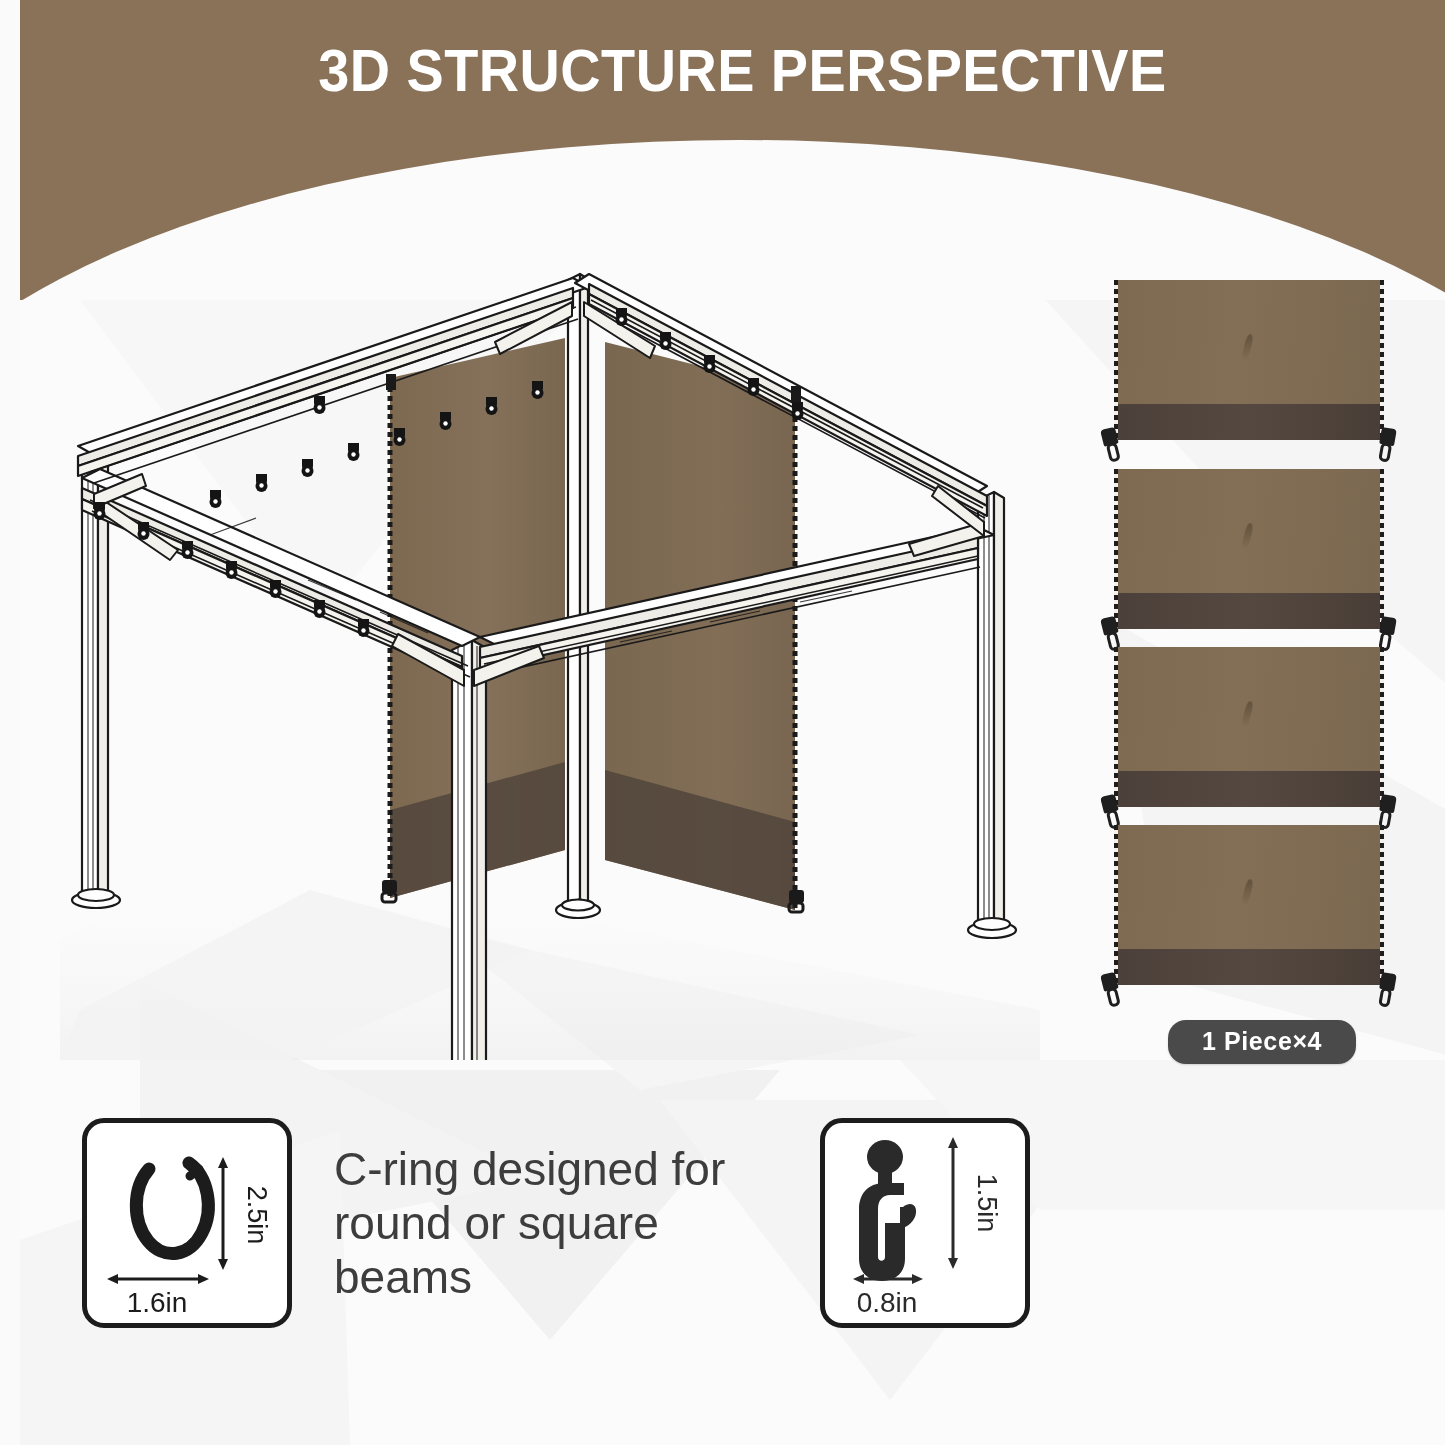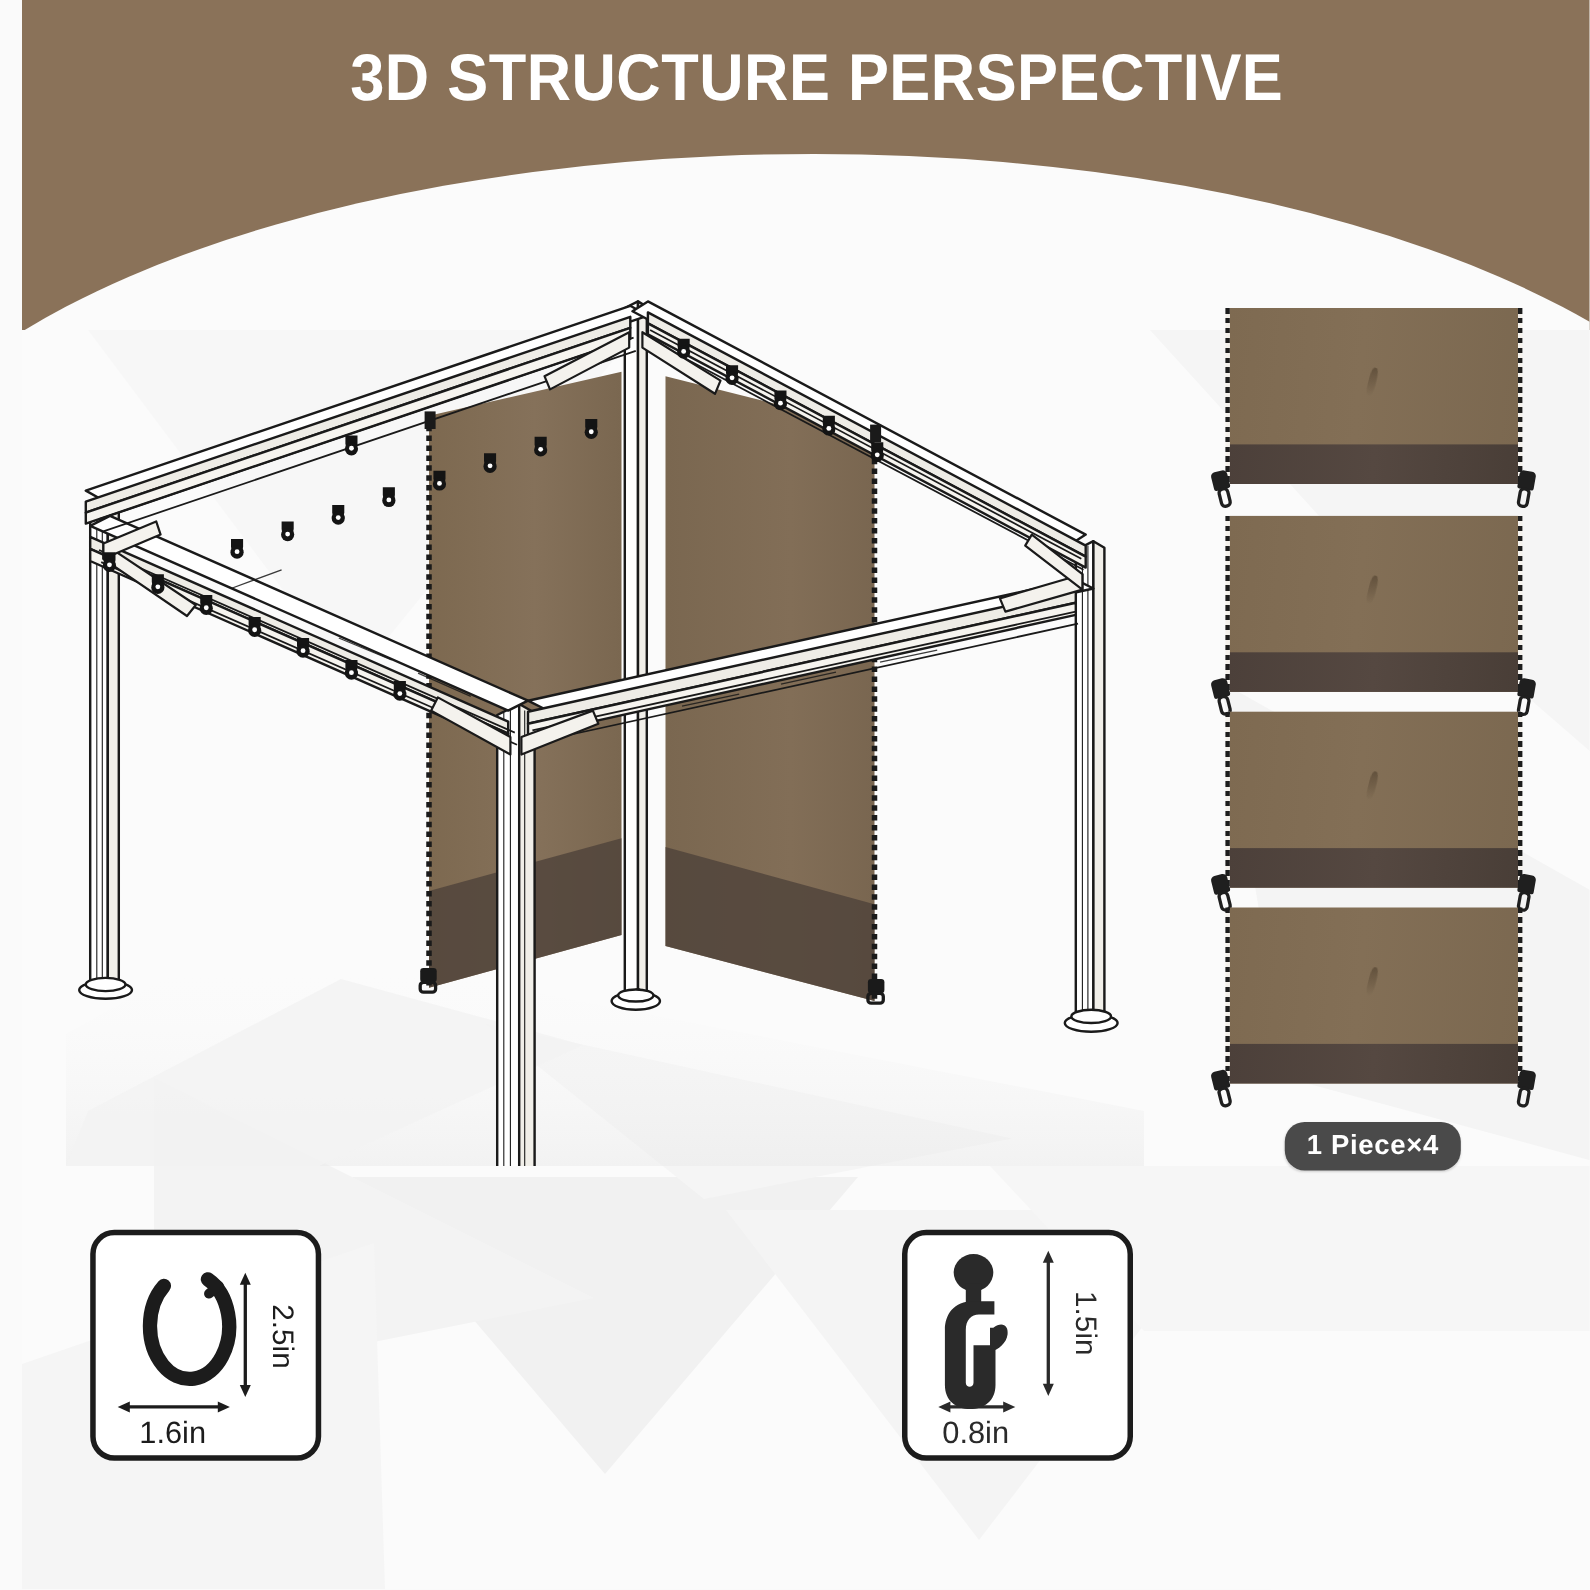--- a/index.html
+++ b/index.html
@@ -41,21 +41,21 @@
   .zip.l{left:-4px;}
   .zip.r{right:-4px;}
   .pull{position:absolute;width:15px;height:34px;}
   .pull .grip{position:absolute;left:0;top:0;width:15px;height:17px;background:#1f1f1f;border-radius:4px 4px 2px 2px;}
   .pull .loop{position:absolute;left:2px;top:15px;width:11px;height:19px;border:3px solid #1f1f1f;border-radius:5px;box-sizing:border-box;background:transparent;}
   .pull.pl{left:-14px;bottom:-22px;transform:rotate(-14deg);}
   .pull.pr{right:-14px;bottom:-22px;transform:rotate(10deg);}
 
   .piece-badge{position:absolute;left:1148px;top:1020px;
       background:#4a4a4a;color:#fff;border-radius:18px;
-      padding:7px 20px 8px;font-size:25px;font-weight:bold;letter-spacing:.6px;
+      padding:7px 34px 8px;font-size:25px;font-weight:bold;letter-spacing:.6px;
       box-shadow:0 1px 2px rgba(0,0,0,.15);}
 
   
   .feature{position:absolute;display:flex;align-items:center;}
   .feat-box{width:210px;height:210px;background:#ffffff;border:5px solid #1c1c1c;
       border-radius:22px;position:relative;flex:none;box-sizing:border-box;}
   .feat-text{margin-left:42px;color:#3d3d3d;font-size:46px;line-height:1.18;
       font-weight:normal;max-width:430px;}
 
   #feature-cring{left:62px;top:1118px;}
@@ -334,20 +334,21 @@
         <polygon points="136,34 131,45 141,45" fill="#1c1c1c"></polygon>
         <polygon points="136,147 131,136 141,136" fill="#1c1c1c"></polygon>
         <text x="161" y="92" fill="#1c1c1c" font-family="Liberation Sans, sans-serif" font-size="27" text-anchor="middle" transform="rotate(90 161 92)">2.5in</text>
 
         <line x1="26" y1="156" x2="116" y2="156" stroke="#1c1c1c" stroke-width="3"></line>
         <polygon points="20,156 31,151 31,161" fill="#1c1c1c"></polygon>
         <polygon points="122,156 111,151 111,161" fill="#1c1c1c"></polygon>
         <text x="70" y="189" fill="#1c1c1c" font-family="Liberation Sans, sans-serif" font-size="28" text-anchor="middle">1.6in</text>
       </svg>
     </div>
+    <div class="feat-text">C-ring designed for round or square beams</div>
   </div>
 
   <div class="feature" id="feature-hook">
     <div class="feat-box">
       <svg class="icon-svg" viewBox="0 0 200 200">
 
         <ellipse cx="60" cy="34" rx="18" ry="17" fill="#2a2a2a"></ellipse>
 
         <rect x="53" y="44" width="14" height="22" fill="#2a2a2a"></rect>
 

